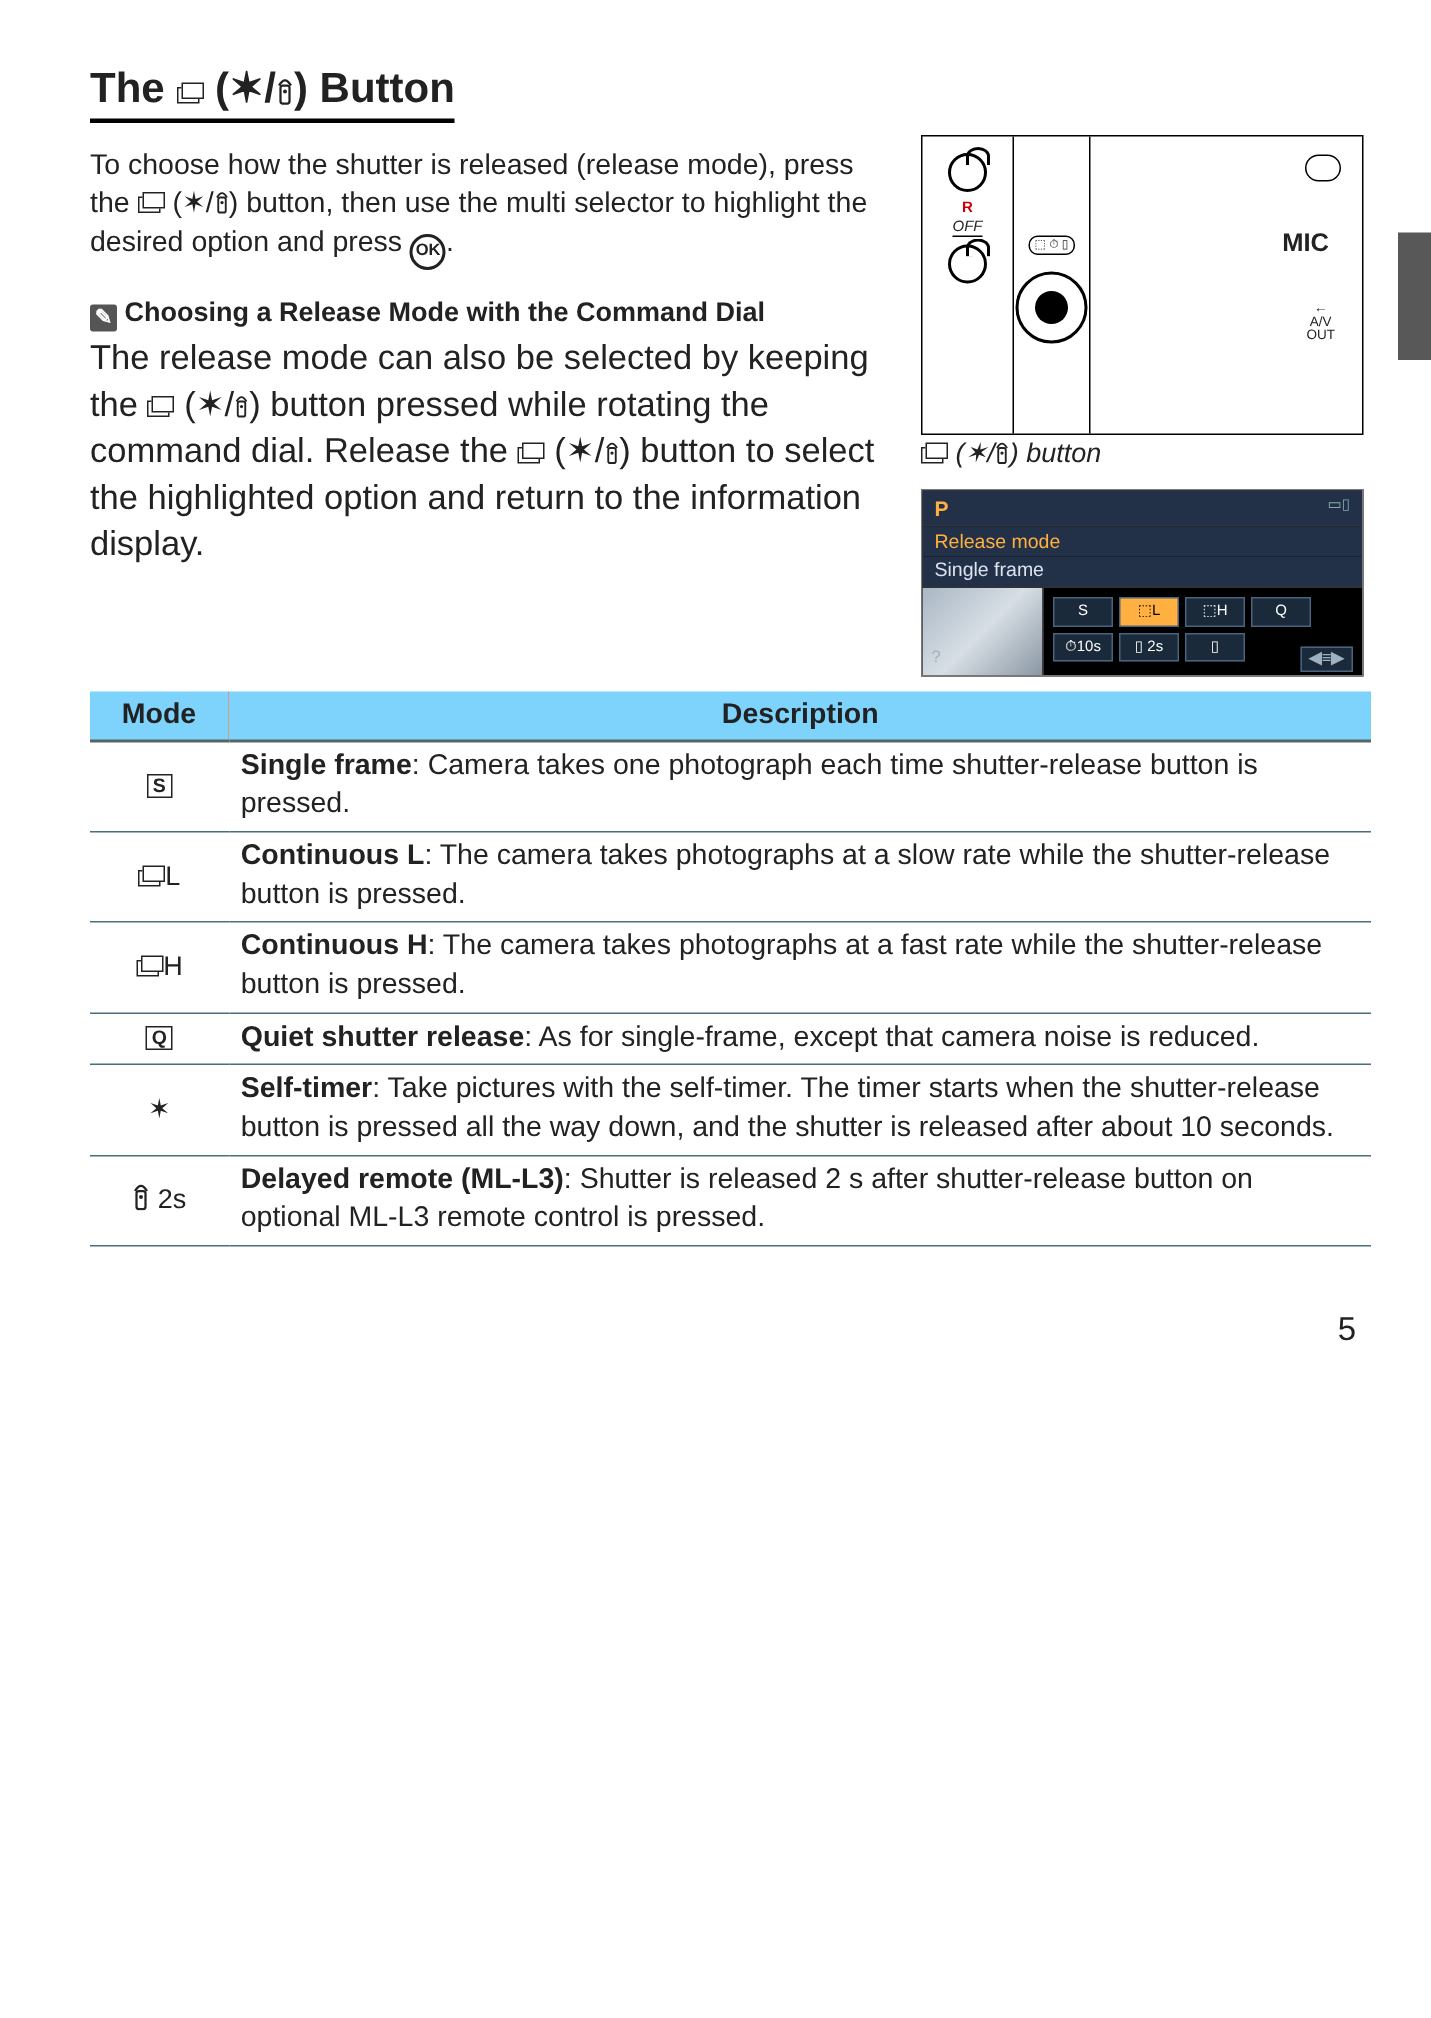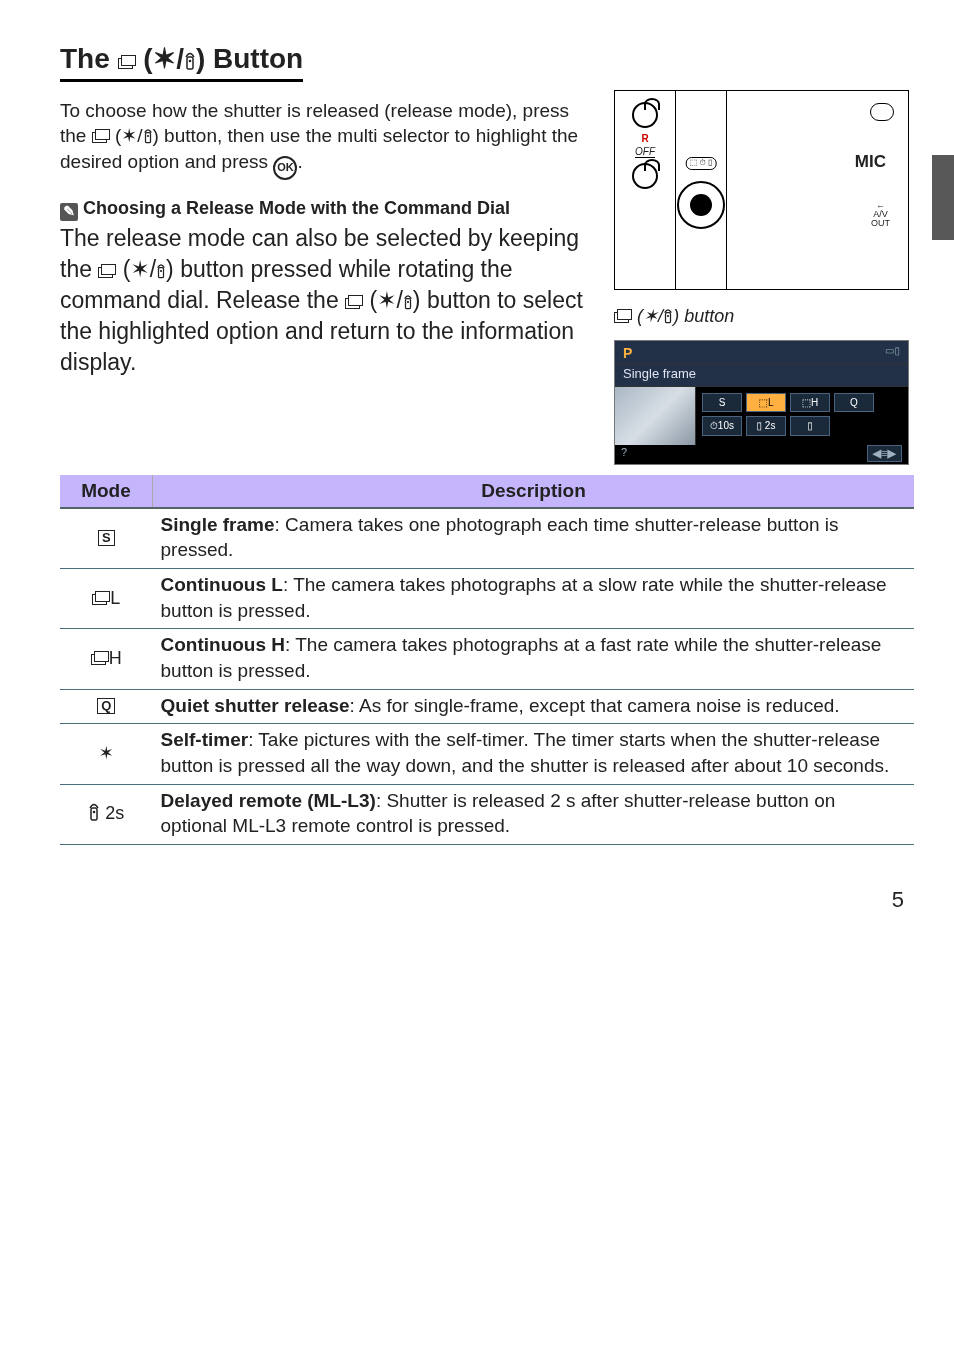--- a/index.html
+++ b/index.html
@@ -116,21 +116,21 @@
   }
   .diag-right{
     flex:1;position:relative;padding:10px;font-size:10px;
   }
   .small-icon{
     width:22px;height:16px;border:1.5px solid #000;border-radius:10px;position:absolute;
   }
   .diag-caption{
     font-style: italic;
     font-size: 18px;
-    margin-top: 14px;
+    margin-top: 0;
   }
   .screen-sim{
     width:295px;
     height:125px;
     background:#000;
     border:1px solid #777;
     margin-top:12px;
     position:relative;
     box-sizing:border-box;
     overflow:hidden;
@@ -165,21 +165,21 @@
     position:absolute;bottom:2px;left:6px;right:6px;display:flex;justify-content:space-between;color:#9fb0c0;font-size:11px;
   }
   .foot-box{background:#1a2a3a;border:1px solid #49627d;padding:0 5px;font-weight:bold;}
   table {
     border-collapse: collapse;
     width: 100%;
     margin-top: 10px;
     font-size: 19px;
   }
   th {
-    background: #c4b5fd;
+    background: #7dd3fc;
     font-weight: bold;
     padding: 3px 6px;
     border-bottom: 2px solid #566;
     font-family: Arial Narrow, Arial, sans-serif;
     font-stretch: condensed;
   }
   th:first-child { width: 80px; border-right:1px solid #aaa;}
   td {
     padding: 3px 8px 5px;
     vertical-align: top;
@@ -272,20 +272,21 @@
             <rect x="3" y="5" width="6" height="12" rx="1.5" fill="none" stroke="#222" stroke-width="1.5"></rect>
             <circle cx="6" cy="9" r="1.3" fill="#222"></circle>
           </svg>)</span> <span>button</span>
     </div>
 
     <div class="screen-sim">
       <div class="screen-header">
         <span class="p">P</span>
         <span style="color:#8aa;font-size:10px;">▭▯</span>
       </div>
+      <div style="color:#ffb040;font-size:13px;padding:1px 8px;background:#223048;">Release mode</div>
       <div class="screen-sub">Single frame</div>
       <div class="screen-body">
         <div class="thumb"></div>
         <div class="mode-grid">
           <div class="mode-row">
             <div class="mode-cell">S</div>
             <div class="mode-cell sel">⬚L</div>
             <div class="mode-cell">⬚H</div>
             <div class="mode-cell">Q</div>
           </div>

